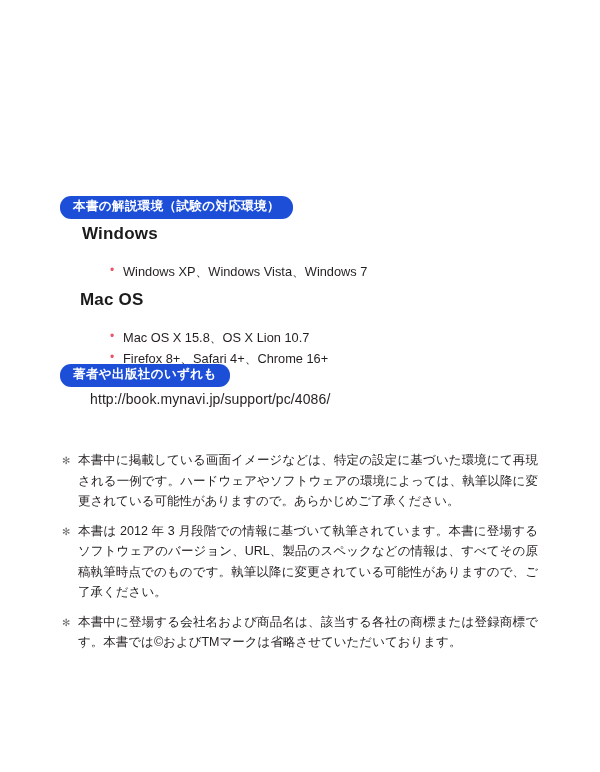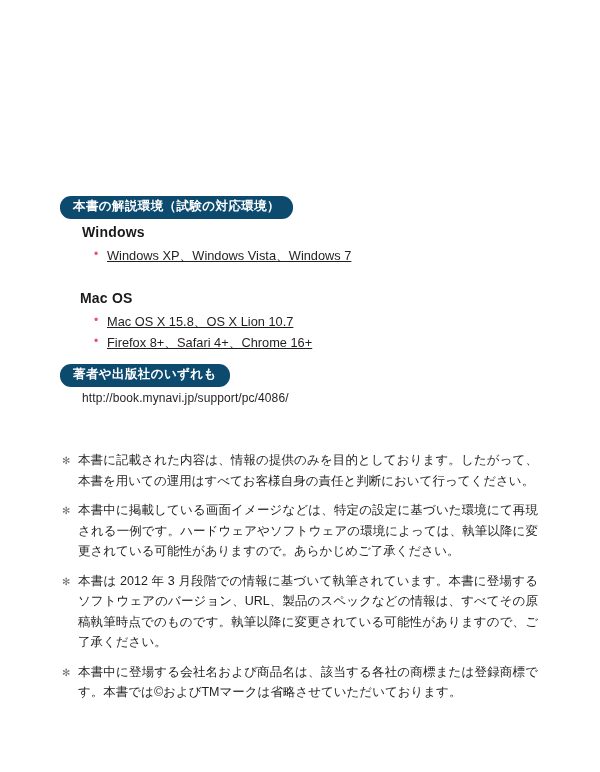--- a/index.html
+++ b/index.html
@@ -17,21 +17,21 @@
   .page {
     position: relative;
     width: 600px;
     height: 772px;
     box-sizing: border-box;
   }
 
   
   .badge {
     display: inline-block;
-    background: #0c4a6e;
+    background: #1d4ed8;
     color: #ffffff;
     border-radius: 11px;
     font-size: 12.5px;
     font-weight: bold;
     letter-spacing: 0.4px;
     padding: 3px 13px 4px 13px;
     line-height: 1.25;
     white-space: nowrap;
   }
 
@@ -42,35 +42,34 @@
   }
   .sec-support {
     position: absolute;
     left: 60px;
     top: 364px;
   }
 
   
   .os-heading {
     position: absolute;
-    font-size: 14px;
+    font-size: 17px;
     font-weight: bold;
     color: #1a1a1a;
     letter-spacing: 0.2px;
   }
   .os-windows { left: 82px; top: 224px; }
   .os-mac     { left: 80px; top: 290px; }
 
   
   .blist {
     position: absolute;
     list-style: none;
-    margin: 0;
+    margin: 16px;
     padding: 0;
-    text-decoration: underline;
   }
   .blist li {
     position: relative;
     font-size: 12.8px;
     line-height: 21px;
     color: #231f20;
     padding-left: 13px;
     white-space: nowrap;
   }
   .blist li::before {
@@ -80,23 +79,23 @@
     top: -1px;
     color: #e8546a;
     font-size: 12px;
   }
   .list-windows { left: 94px; top: 245px; }
   .list-mac     { left: 94px; top: 311px; }
 
   
   .support-url {
     position: absolute;
-    left: 62px;
+    left: 70px;
     top: 391px;
-    font-size: 12px;
+    font-size: 14px;
     color: #231f20;
     letter-spacing: 0.1px;
     padding-left: 20px;
   }
 
   
   .notes {
     position: absolute;
     left: 62px;
     top: 450px;
@@ -146,19 +145,18 @@
     <li>Firefox 8+、Safari 4+、Chrome 16+</li>
   </ul>
 
   <div class="sec-support">
     <span class="badge">著者や出版社のいずれも</span>
   </div>
 
   <div class="support-url">http://book.mynavi.jp/support/pc/4086/</div>
 
   <ul class="notes">
-    <li>本書に記載された内容は、情報の提供のみを目的としております。したがって、本書を用いての運用はすべてお客様自身の責任と判断において行ってください。</li>
     <li>本書中に掲載している画面イメージなどは、特定の設定に基づいた環境にて再現される一例です。ハードウェアやソフトウェアの環境によっては、執筆以降に変更されている可能性がありますので。あらかじめご了承ください。</li>
     <li>本書は 2012 年 3 月段階での情報に基づいて執筆されています。本書に登場するソフトウェアのバージョン、URL、製品のスペックなどの情報は、すべてその原稿執筆時点でのものです。執筆以降に変更されている可能性がありますので、ご了承ください。</li>
     <li>本書中に登場する会社名および商品名は、該当する各社の商標または登録商標です。本書では©およびTMマークは省略させていただいております。</li>
   </ul>
 
 </div>
 
 </body></html>

